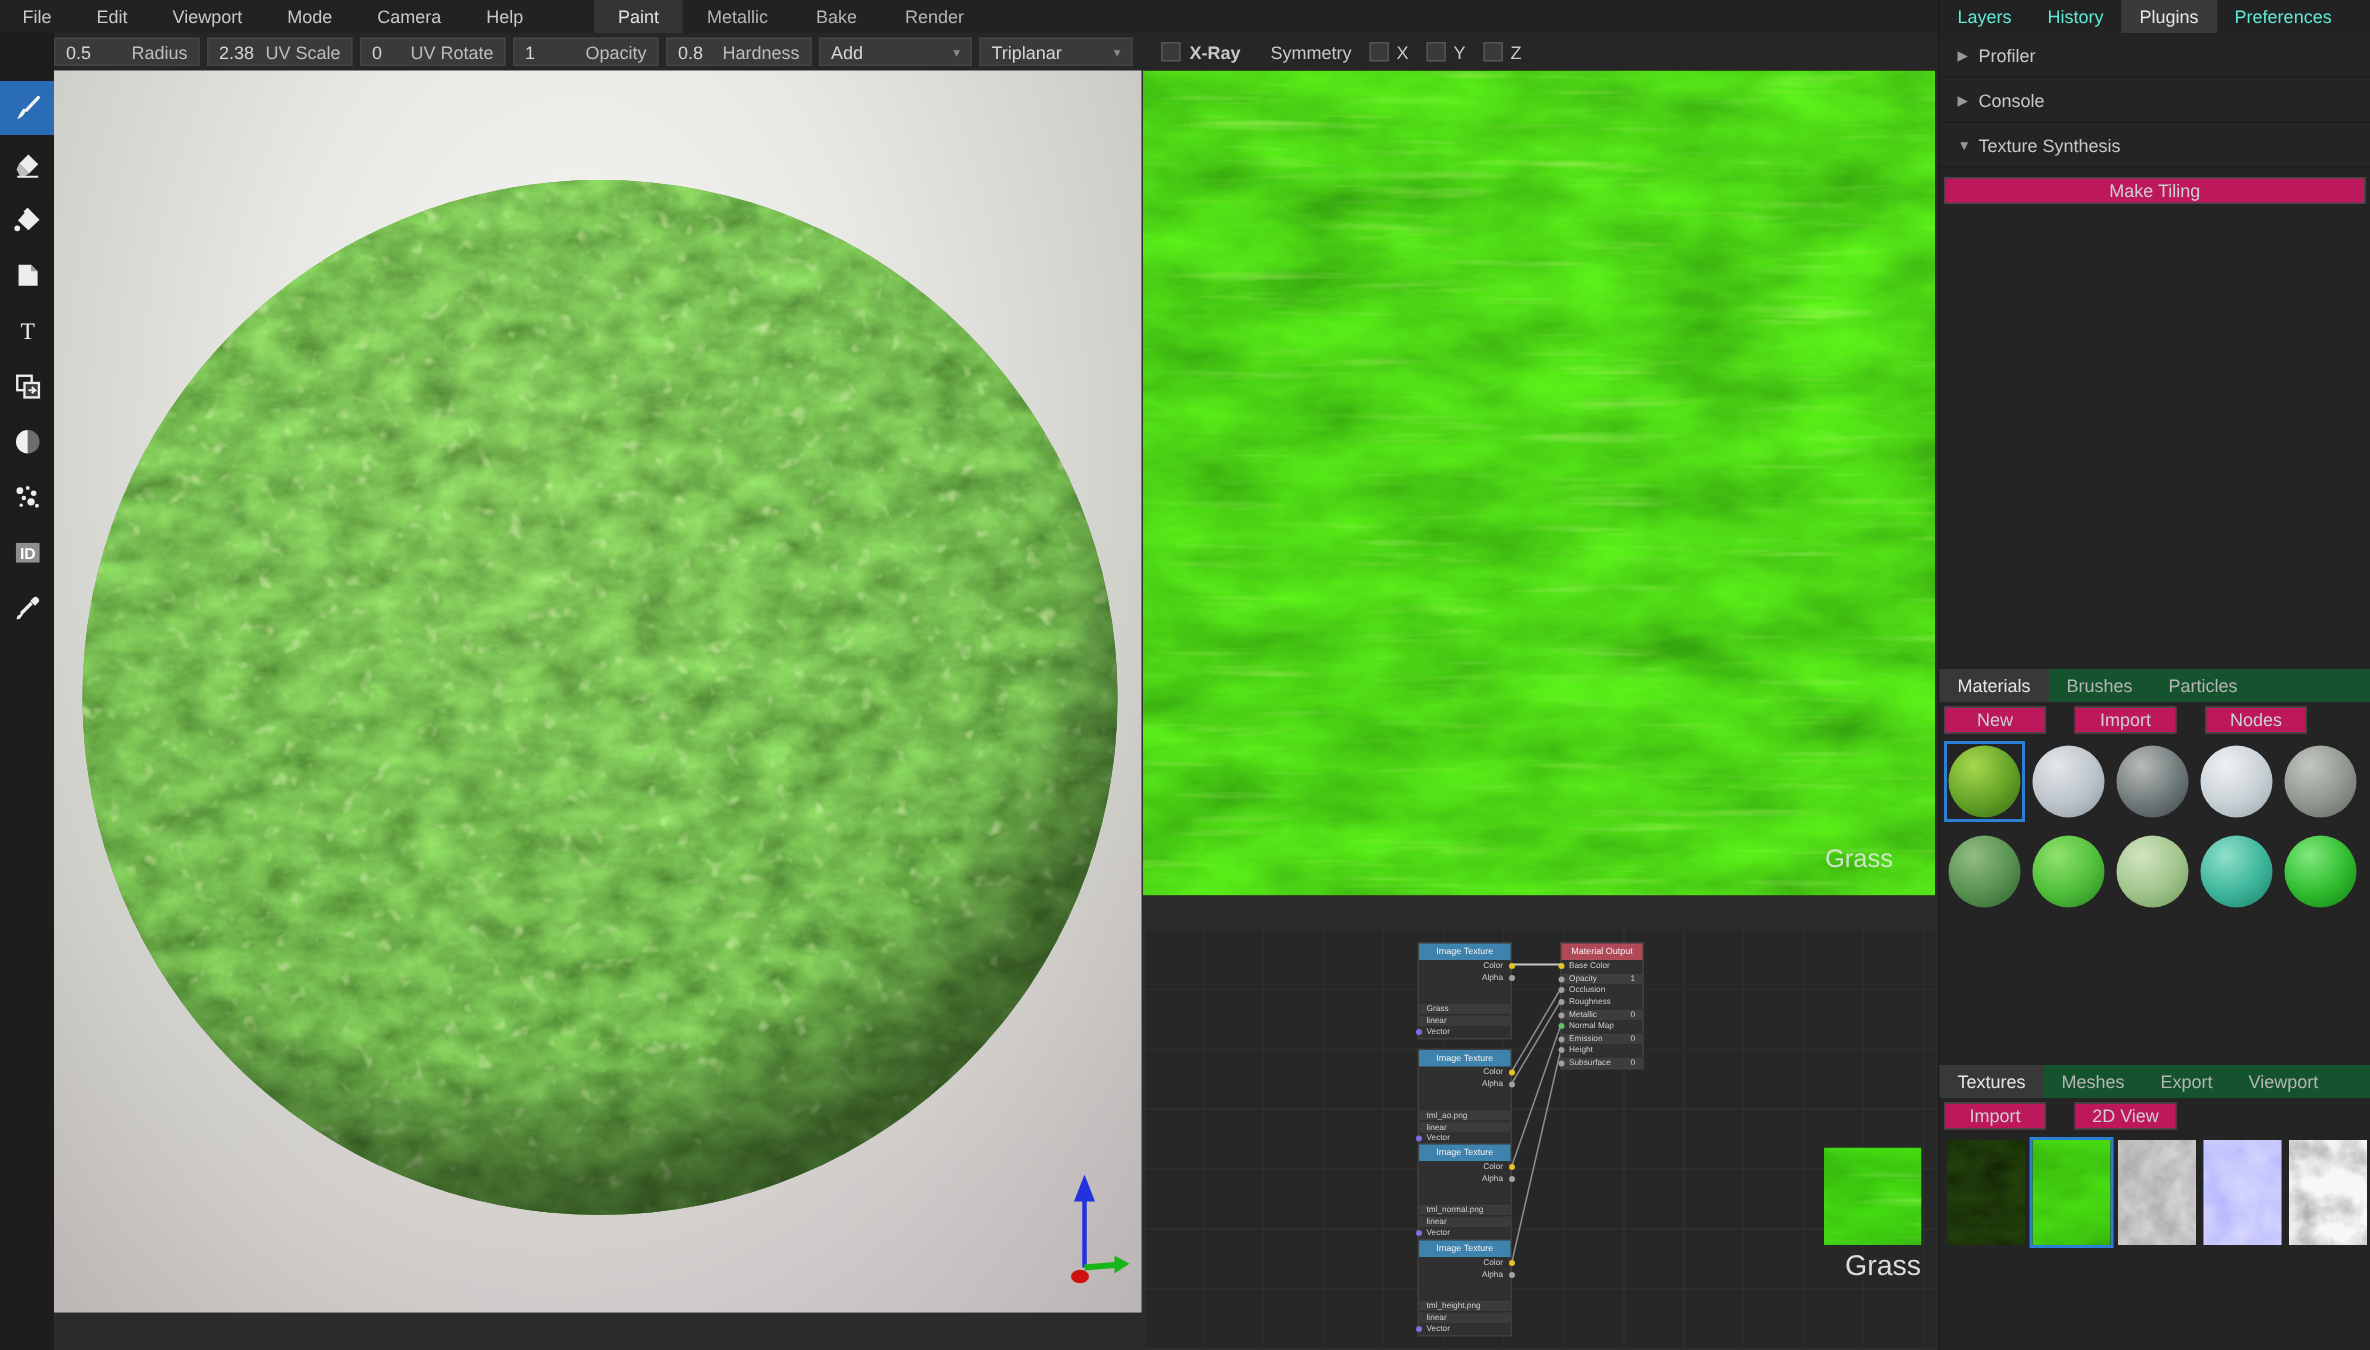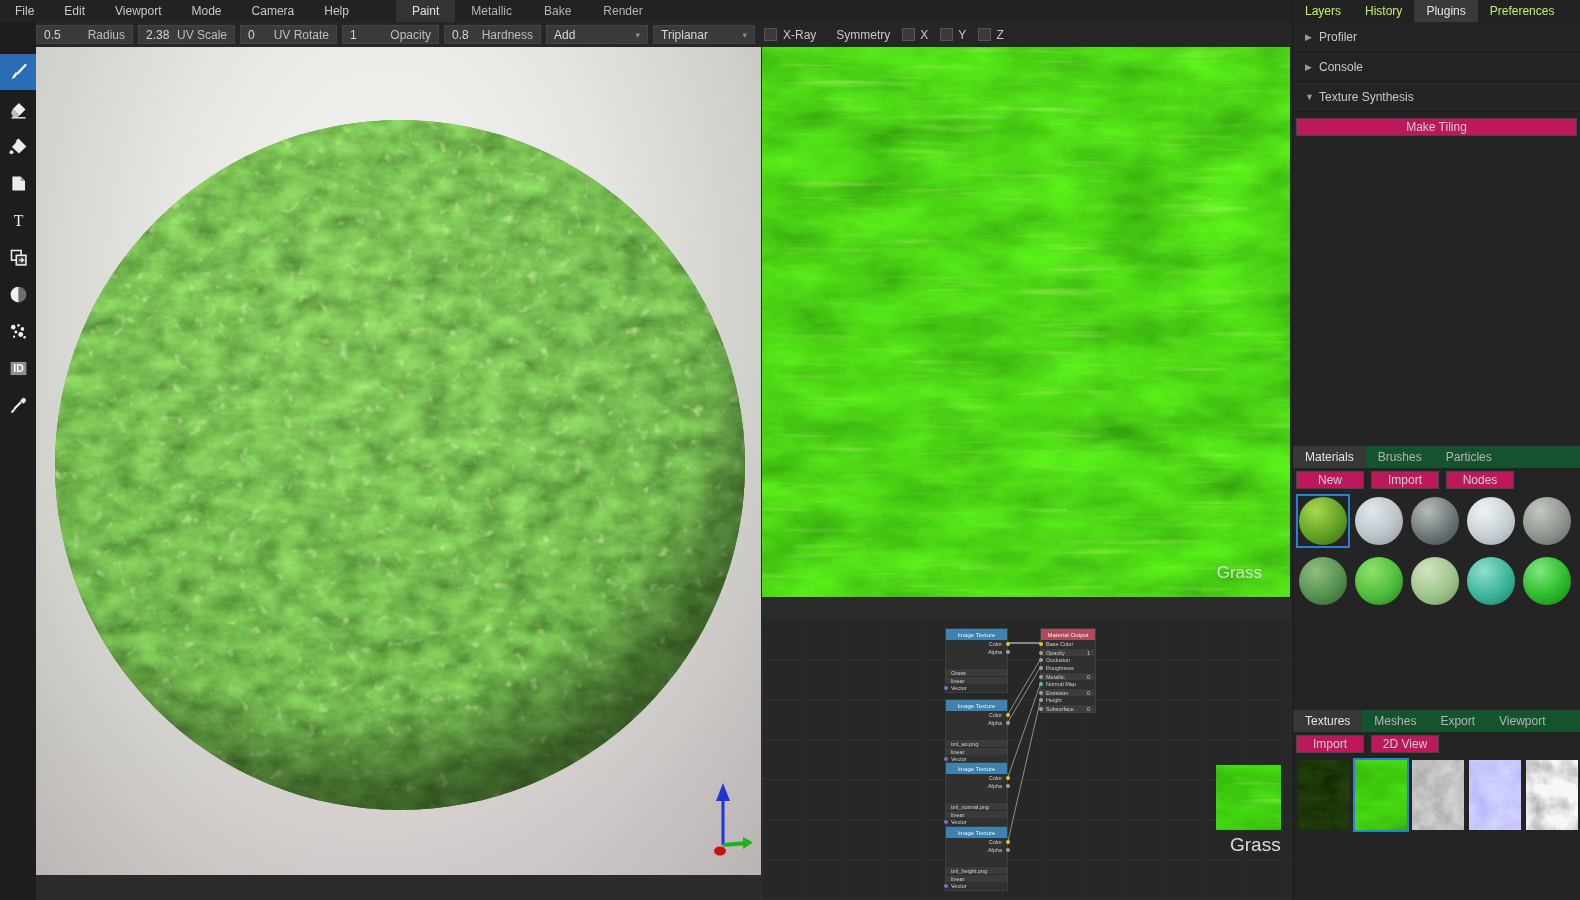--- a/index.html
+++ b/index.html
@@ -9,34 +9,34 @@
 
   
   #menubar { position:absolute; left:0; top:0; width:1292px; height:22px; background:#222222;
     display:flex; align-items:stretch; font-size:12px; }
   .menu-item { padding:0 15px; display:flex; align-items:center; color:#c8c8c8; cursor:default; }
   #mode-tabs { display:flex; margin-left:32px; }
   .mode-tab { padding:0 16px; display:flex; align-items:center; color:#b5b5b5; }
   .mode-tab.active { background:#343434; color:#e2e2e2; }
   #panel-tabs { position:absolute; left:1292px; top:0; width:288px; height:22px; background:#222222;
     display:flex; font-size:12px; border-left:1px solid #1a1a1a; }
-  .panel-tab { padding:0 12px; display:flex; align-items:center; color:#bef264; }
+  .panel-tab { padding:0 12px; display:flex; align-items:center; color:#5eead4; }
   .panel-tab.active { background:#3a3a3a; color:#e6e6e6; }
 
   
   #optionsbar { position:absolute; left:0; top:22px; width:1292px; height:25px; background:#262626;
     display:flex; align-items:center; font-size:12px; }
   #settings-slot { width:36px; display:flex; justify-content:center; }
   .sliderw { display:flex; justify-content:space-between; align-items:center; width:97px; height:19px;
     background:#3a3a3a; border:1px solid #454545; padding:0 7px; margin-right:5px; color:#d6d6d6; }
   .sliderw .lab { color:#bdbdbd; }
   .dropdownw { display:flex; justify-content:space-between; align-items:center; width:102px; height:19px;
     background:#3a3a3a; border:1px solid #454545; padding:0 7px; margin-right:5px; color:#d6d6d6; }
   .caret { color:#8a8a8a; font-size:9px; }
-  .checkw { display:flex; align-items:flex-start; margin-left:4px; }
+  .checkw { display:flex; align-items:flex-start; margin-left:14px;font-weight:bold; }
   .checkbox { width:13px; height:13px; background:#3a3a3a; border:1px solid #555; margin-right:6px; }
   .checklabel { color:#c8c8c8; }
   #symmetry-label { margin-left:20px; color:#c8c8c8; }
   .axisw { display:flex; align-items:center; margin-left:12px; }
   .axisw .checkbox { margin-right:5px; }
 
   
   #toolbar { position:absolute; left:0; top:22px; width:36px; height:878px; background:#1d1d1d; }
   .tool { position:absolute; left:0; width:36px; height:36px; display:flex; align-items:center;
     justify-content:center; }
@@ -87,21 +87,21 @@
     border-left:1px solid #1a1a1a; font-size:12px; }
   .section-row { height:30px; display:flex; align-items:center; padding-left:12px; border-bottom:1px solid #1d1d1d; color:#c8c8c8; }
   .tri { display:inline-block; width:14px; color:#9a9a9a; font-size:9px; }
   .panel-btn { height:18px; background:#be185d; border:1px solid #464646; color:#cfcfcf; display:flex;
     align-items:center; justify-content:center; font-size:12px; }
   #make-tiling { margin:6px 3px 0 3px; }
 
   .subtabs { display:flex; height:22px; background:#14532d; font-size:12px; }
   .subtab { padding:0 12px; display:flex; align-items:center; color:#b5b5b5; }
   .subtab.active { background:#383838; color:#e6e6e6; }
-  .btnrow { display:flex; padding:3px 3px 0 3px; }
+  .btnrow { display:flex; padding:3px 3px 0 3px;gap:12px; }
   .btnrow .panel-btn { width:68px; margin-right:7px; }
 
   #materials-block { position:absolute; left:0; top:424px; width:288px; }
   #swatches { display:flex; flex-wrap:wrap; padding:5px 0 0 3px; }
   .swatch-cell { width:54px; height:54px; margin:0 2px 6px 0; display:flex; align-items:center; justify-content:center; }
   .swatch-cell.selected { border:2px solid #2b7fd4; }
   .swatch { width:48px; height:48px; border-radius:50%; }
 
   #textures-block { position:absolute; left:0; top:688px; width:288px; }
   #thumbs { display:flex; padding:5px 0 0 3px; }

